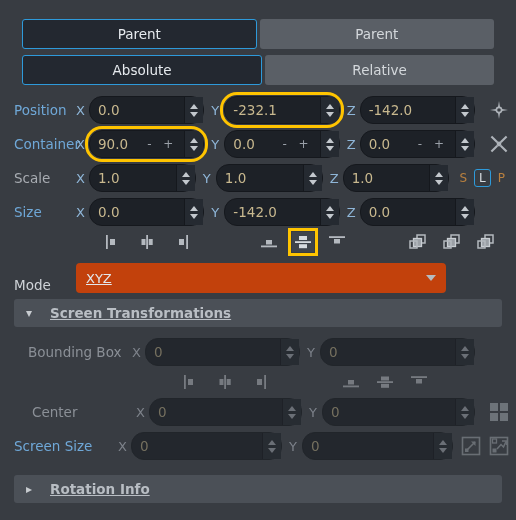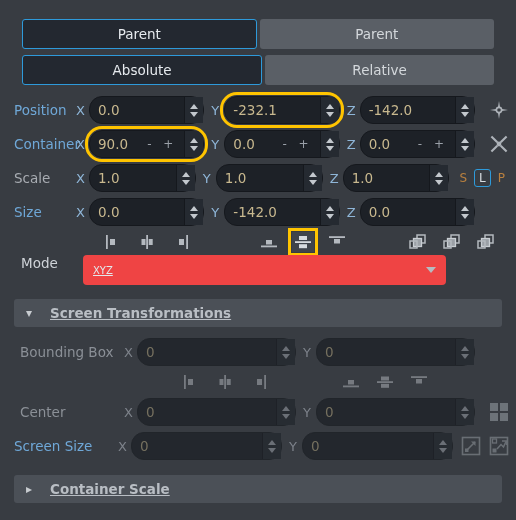--- a/index.html
+++ b/index.html
@@ -72,25 +72,25 @@
   .igrp { display: flex; align-items: center; gap: 12px; }
   .ibtn { width: 22px; height: 20px; display: flex; align-items: center; justify-content: center; }
   .ibtn.hl { outline: 3px solid #ffc400; outline-offset: 1px; background: #3f444b; }
 
   
   .slp { display: flex; align-items: center; gap: 4px; padding-right: 8px; }
   .slp span { font-size: 12px; color: #b9803f; padding: 1px 3px; }
   .slp span.sel { color: #d8dce0; border: 1px solid #2e9ada; border-radius: 3px; padding: 1px 4px; }
 
   
-  .moderow { display: flex; align-items: flex-start; height: 38px; padding-left: 21px; padding-right: 70px; }
+  .moderow { display: flex; align-items: flex-end; height: 38px; padding-left: 14px; padding-right: 70px; }
   .modelbl { width: 62px; color: #cfd3d8; font-size: 13.5px; }
   .dd {
-    flex: 1 1 auto; height: 30px; background: #ef4444; border-radius: 4px;
-    display: flex; align-items: center; padding: 0 10px; color: #e3e7eb; font-size: 10px; text-decoration: underline;
+    flex: 1 1 auto; height: 30px; background: #c2410c; border-radius: 4px;
+    display: flex; align-items: center; padding: 0 10px; color: #e3e7eb; font-size: 13px; text-decoration: underline;
   }
   .dd .ddv { flex: 1 1 auto; }
   .dd .cv { width: 0; height: 0; border-left: 5px solid transparent;
             border-right: 5px solid transparent; border-top: 6px solid #b6bbc1; }
 
   
   .sect {
     margin: 6px 14px 0 14px; height: 28px; background: #4b5057; border-radius: 3px;
     display: flex; align-items: center; padding-left: 12px; gap: 14px;
   }
@@ -327,21 +327,21 @@
     </div>
   </div>
 
   <div class="sect">
     <div class="tw">▾</div>
     <div class="st">Screen Transformations</div>
   </div>
 
   <div class="sub">
 
-    <div class="row" style="padding-left:20px">
+    <div class="row" style="padding-left:28px">
       <div class="rowlbl dim" style="width:104px">Bounding Box</div>
       <div class="axis dim">X</div>
       <div class="field off">
         <div class="val">0</div>
         <div class="spin">
             <i class="up"></i>
             <i class="dn"></i>
           </div>
       </div>
       <div class="axis dim">Y</div>
@@ -395,21 +395,21 @@
         </div>
         <div class="ibtn">
           <svg width="18" height="16" viewBox="0 0 18 16">
               <rect x="1" y="2.2" width="16" height="1.8" fill="#b4b9bf"></rect>
               <rect x="6" y="5" width="6" height="4.5" fill="#b4b9bf"></rect>
             </svg>
         </div>
       </div>
     </div>
 
-    <div class="row" style="padding-left:20px">
+    <div class="row" style="padding-left:32px">
       <div class="rowlbl dim" style="width:104px">Center</div>
       <div class="axis dim">X</div>
       <div class="field off">
         <div class="val">0</div>
         <div class="spin">
             <i class="up"></i>
             <i class="dn"></i>
           </div>
       </div>
       <div class="axis dim">Y</div>
@@ -465,16 +465,16 @@
             <path d="M8 13 L12 8.5 L14.5 11 L17 5.5" stroke="#9aa0a6" stroke-width="1.5" fill="none"></path>
             <path d="M13 5 L17.5 5 L17.5 9" stroke="#9aa0a6" stroke-width="1.5" fill="none"></path>
           </svg>
         </div>
       </div>
     </div>
   </div>
 
   <div class="sect" style="margin-top:12px">
     <div class="tw">▸</div>
-    <div class="st">Container Scale</div>
+    <div class="st">Rotation Info</div>
   </div>
 
 </div>
 
 </body></html>

